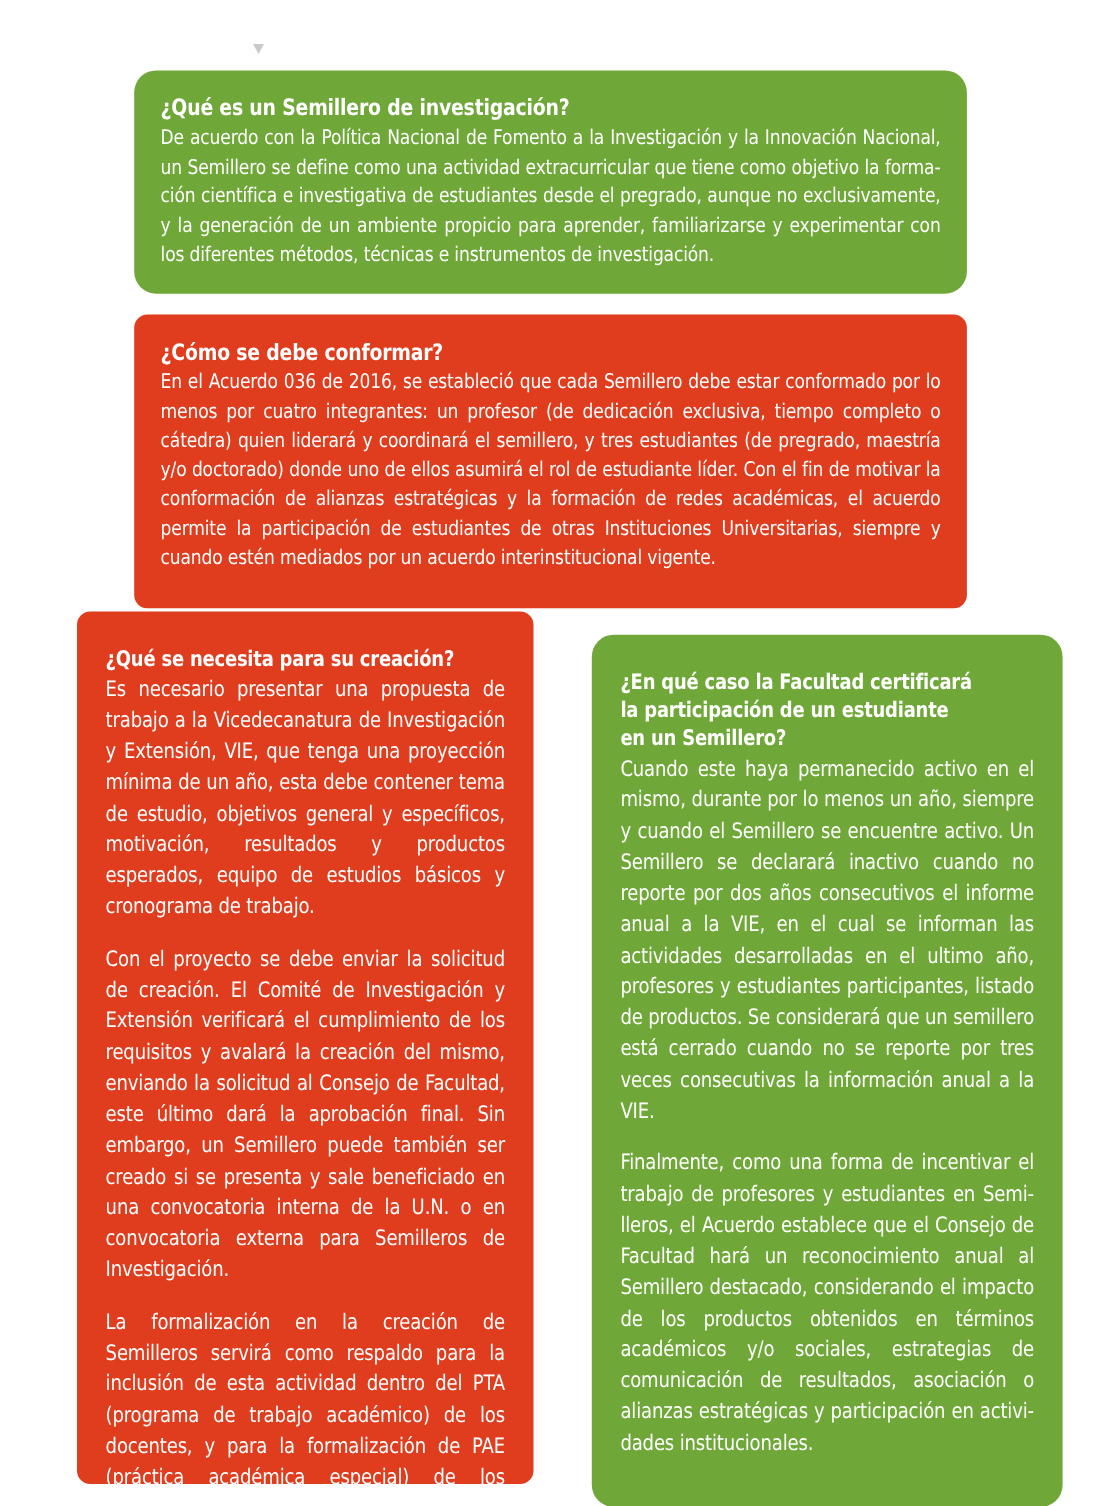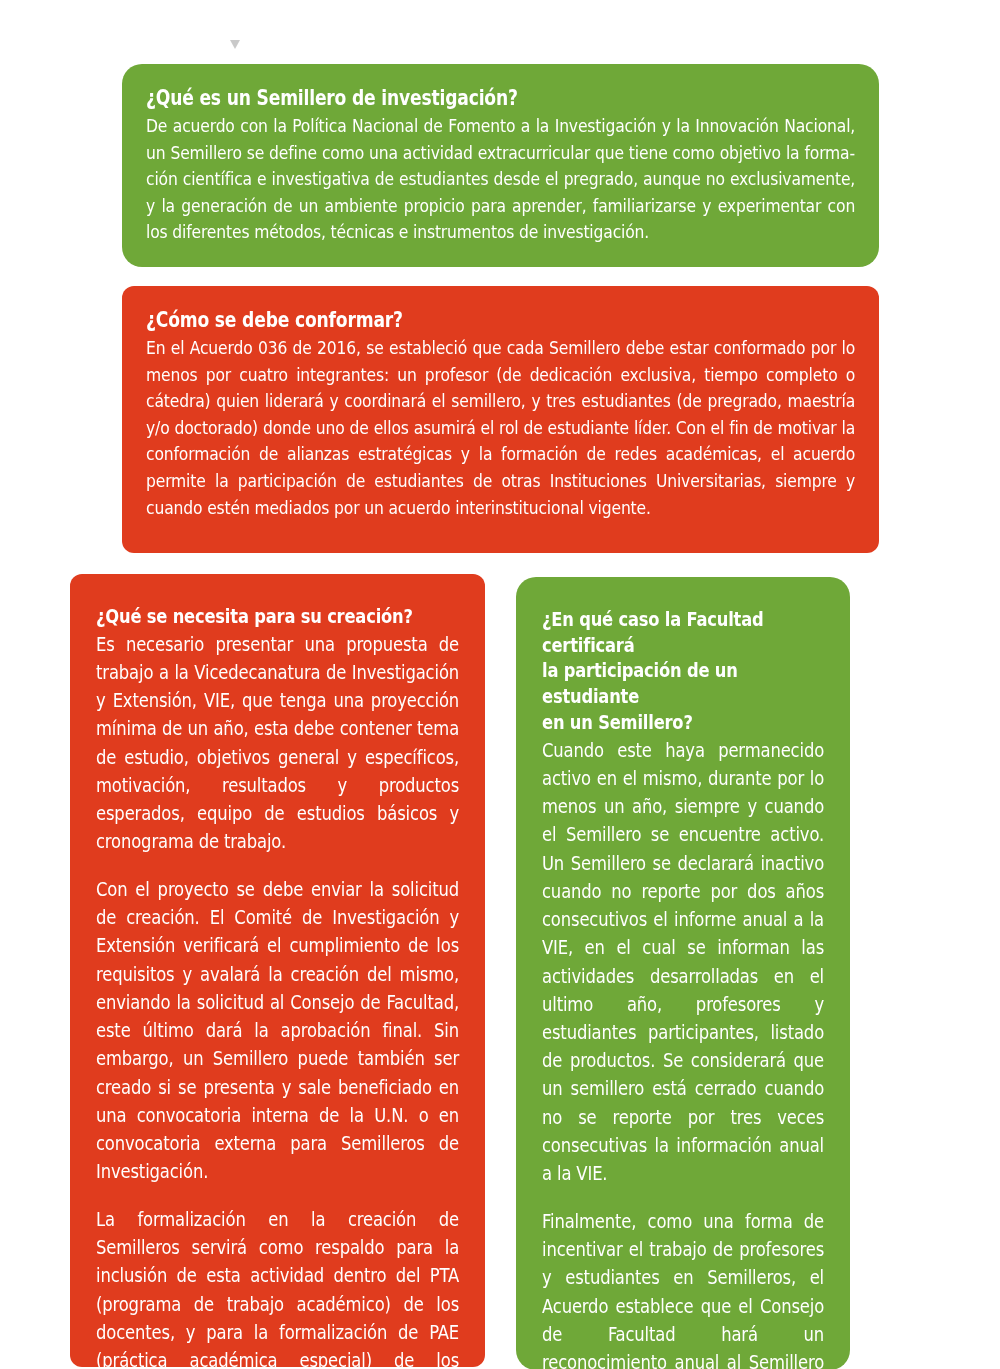--- a/index.html
+++ b/index.html
@@ -40,29 +40,29 @@
     height: 203px;
   }
   .card-top-red {
     left: 122px;
     top: 242px;
     width: 757px;
     height: 267px;
   }
   .card-bottom-red {
     left: 70px;
-    top: 530px;
+    top: 512px;
     width: 415px;
     height: 793px;
     padding: 30px 26px 24px 26px;
   }
   .card-bottom-green {
-    left: 516px;
+    left: 538px;
     top: 533px;
-    width: 334px;
+    width: 428px;
     height: 793px;
     padding: 30px 26px 24px 26px;
   }
 
   
   h2.card-title {
     margin: 0 0 2px 0;
     font-family: "DejaVu Sans Condensed", "Liberation Sans Narrow", "Liberation Sans", sans-serif;
     font-weight: bold;
     font-size: 20.5px;

